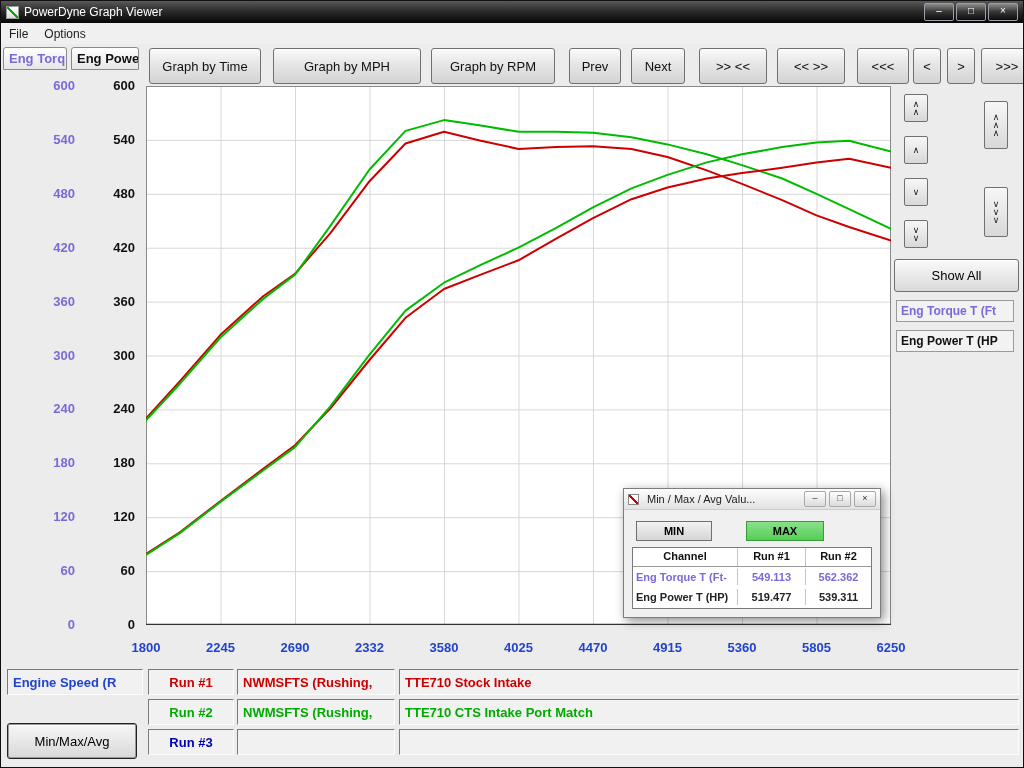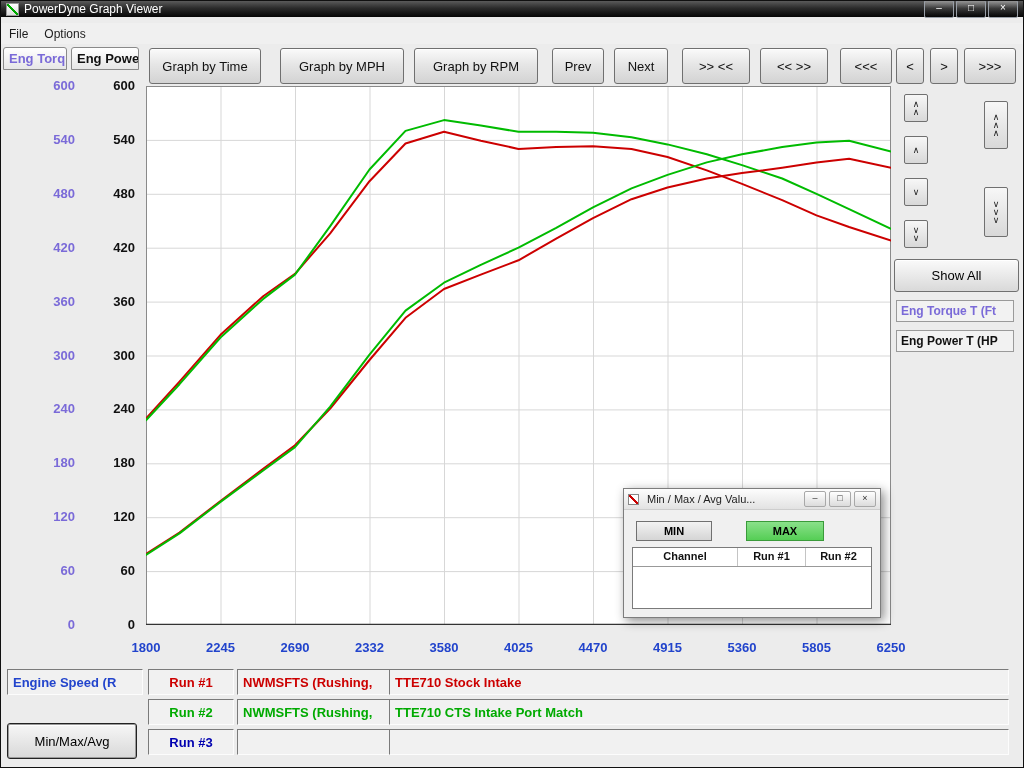--- a/index.html
+++ b/index.html
@@ -1,21 +1,21 @@
 <!DOCTYPE html>
 <html><head>
 <meta charset="utf-8">
 <style>
   html,body{margin:0;padding:0;background:#666;}
   #page{position:relative;width:1024px;height:768px;background:#ececec;
         font-family:"Liberation Sans",sans-serif;overflow:hidden;
         border:1px solid #101010;box-sizing:border-box;}
 
   
-  #titlebar{position:absolute;left:0;top:0;width:100%;height:16px;box-sizing:border-box;
+  #titlebar{position:absolute;left:0;top:0;width:100%;height:22px;box-sizing:border-box;
             background:linear-gradient(#5a5a5a 0%,#2b2b2b 45%,#060606 100%);
             display:flex;align-items:center;gap:5px;padding:8px 5px;color:#fff;font-size:12px;}
   #app-icon{width:13px;height:13px;border:1px solid #9a9a9a;box-sizing:border-box;
             background:linear-gradient(45deg,transparent 42%,#0a0 42%,#0a0 58%,transparent 58%),
                        linear-gradient(#fff,#ddd);}
   #caps{margin-left:auto;display:flex;gap:2px;}
   .cap{width:28px;height:16px;border:1px solid #9aa0a8;border-radius:2px;color:#fff;
        background:linear-gradient(rgba(255,255,255,.35),rgba(255,255,255,.08) 45%,rgba(0,0,0,.25));
        font-size:10px;line-height:14px;text-align:center;}
 
@@ -85,21 +85,21 @@
   .c1{width:68px;text-align:center;border-left:1px solid #c4c4c4;}
   .c2{flex:1;text-align:center;border-left:1px solid #c4c4c4;}
   .mm-row{display:flex;height:20px;align-items:center;font-weight:bold;}
 
   
   .bbox{position:absolute;height:26px;border:1px solid;border-color:#7a7a7a #fcfcfc #fcfcfc #7a7a7a;
         background:#f1f1f1;font-size:13px;font-weight:bold;display:flex;align-items:center;
         padding:0 5px;box-sizing:border-box;overflow:hidden;white-space:nowrap;}
   .runlab{left:147px;width:86px;justify-content:center;}
   .f1{left:236px;width:158px;}
-  .f2{left:388px;width:620px;}
+  .f2{left:398px;width:620px;}
   #engine-label{left:6px;top:668px;width:136px;}
   #btn-minmax{position:absolute;left:6px;top:722px;width:130px;height:36px;border:1px solid #222;
               border-radius:3px;background:linear-gradient(#f7f7f7,#d8d8d8);font-size:13px;
               font-family:inherit;box-shadow:inset 0 0 0 1px #9a9a9a, inset 0 2px 0 #fff;}
 </style>
 </head>
 <body>
 
 <div id="page">
 
@@ -113,21 +113,21 @@
       </div>
   </div>
 
   <div id="menubar">
       <div class="menu-item">File</div>
       <div class="menu-item">Options</div>
     </div>
 
   <div id="toolbar">
       <button class="tbtn" style="margin-left: 0px; width: 112px;">Graph by Time</button>
-      <button class="tbtn" style="margin-left: 19px; width: 124px;">Graph by MPH</button>
+      <button class="tbtn" style="margin-left: 12px; width: 148px;">Graph by MPH</button>
       <button class="tbtn" style="margin-left: 10px; width: 124px;">Graph by RPM</button>
       <button class="tbtn" style="margin-left: 14px; width: 52px;">Prev</button>
       <button class="tbtn" style="margin-left: 10px; width: 54px;">Next</button>
       <button class="tbtn" style="margin-left: 14px; width: 68px;">&gt;&gt; &lt;&lt;</button>
       <button class="tbtn" style="margin-left: 10px; width: 68px;">&lt;&lt; &gt;&gt;</button>
       <button class="tbtn" style="margin-left: 12px; width: 52px;">&lt;&lt;&lt;</button>
       <button class="tbtn" style="margin-left: 4px; width: 28px;">&lt;</button>
       <button class="tbtn" style="margin-left: 6px; width: 28px;">&gt;</button>
       <button class="tbtn" style="margin-left: 6px; width: 52px;">&gt;&gt;&gt;</button>
     </div>
@@ -177,20 +177,32 @@
           <div class="mm-cap">×</div>
         </div>
     </div>
     <button id="mm-min">MIN</button>
     <button id="mm-max" style="background: linear-gradient(rgb(138, 224, 138), rgb(85, 206, 85));">MAX</button>
     <div id="mm-table">
       <div id="mm-head">
           <div class="mm-cell mm-hc c0">Channel</div>
           <div class="mm-cell mm-hc c1">Run #1</div>
           <div class="mm-cell mm-hc c2">Run #2</div>
+        </div>
+      <div id="mm-body">
+          <div class="mm-row" style="color: rgb(122, 106, 216);">
+            <div class="mm-cell c0">Eng Torque T (Ft-</div>
+            <div class="mm-cell c1">549.113</div>
+            <div class="mm-cell c2">562.362</div>
+          </div>
+          <div class="mm-row" style="color: rgb(34, 34, 34);">
+            <div class="mm-cell c0">Eng Power T (HP)</div>
+            <div class="mm-cell c1">519.477</div>
+            <div class="mm-cell c2">539.311</div>
+          </div>
         </div>
     </div>
   </div>
 
   <div class="bbox" id="engine-label" style="color: rgb(34, 68, 204);">Engine Speed (R</div>
 
   <button id="btn-minmax">Min/Max/Avg</button>
 
 <div class="tab tab0" style="color: rgb(122, 106, 216);">Eng Torq</div>
     <div class="tab tab1" style="color: rgb(17, 17, 17);">Eng Powe</div>

